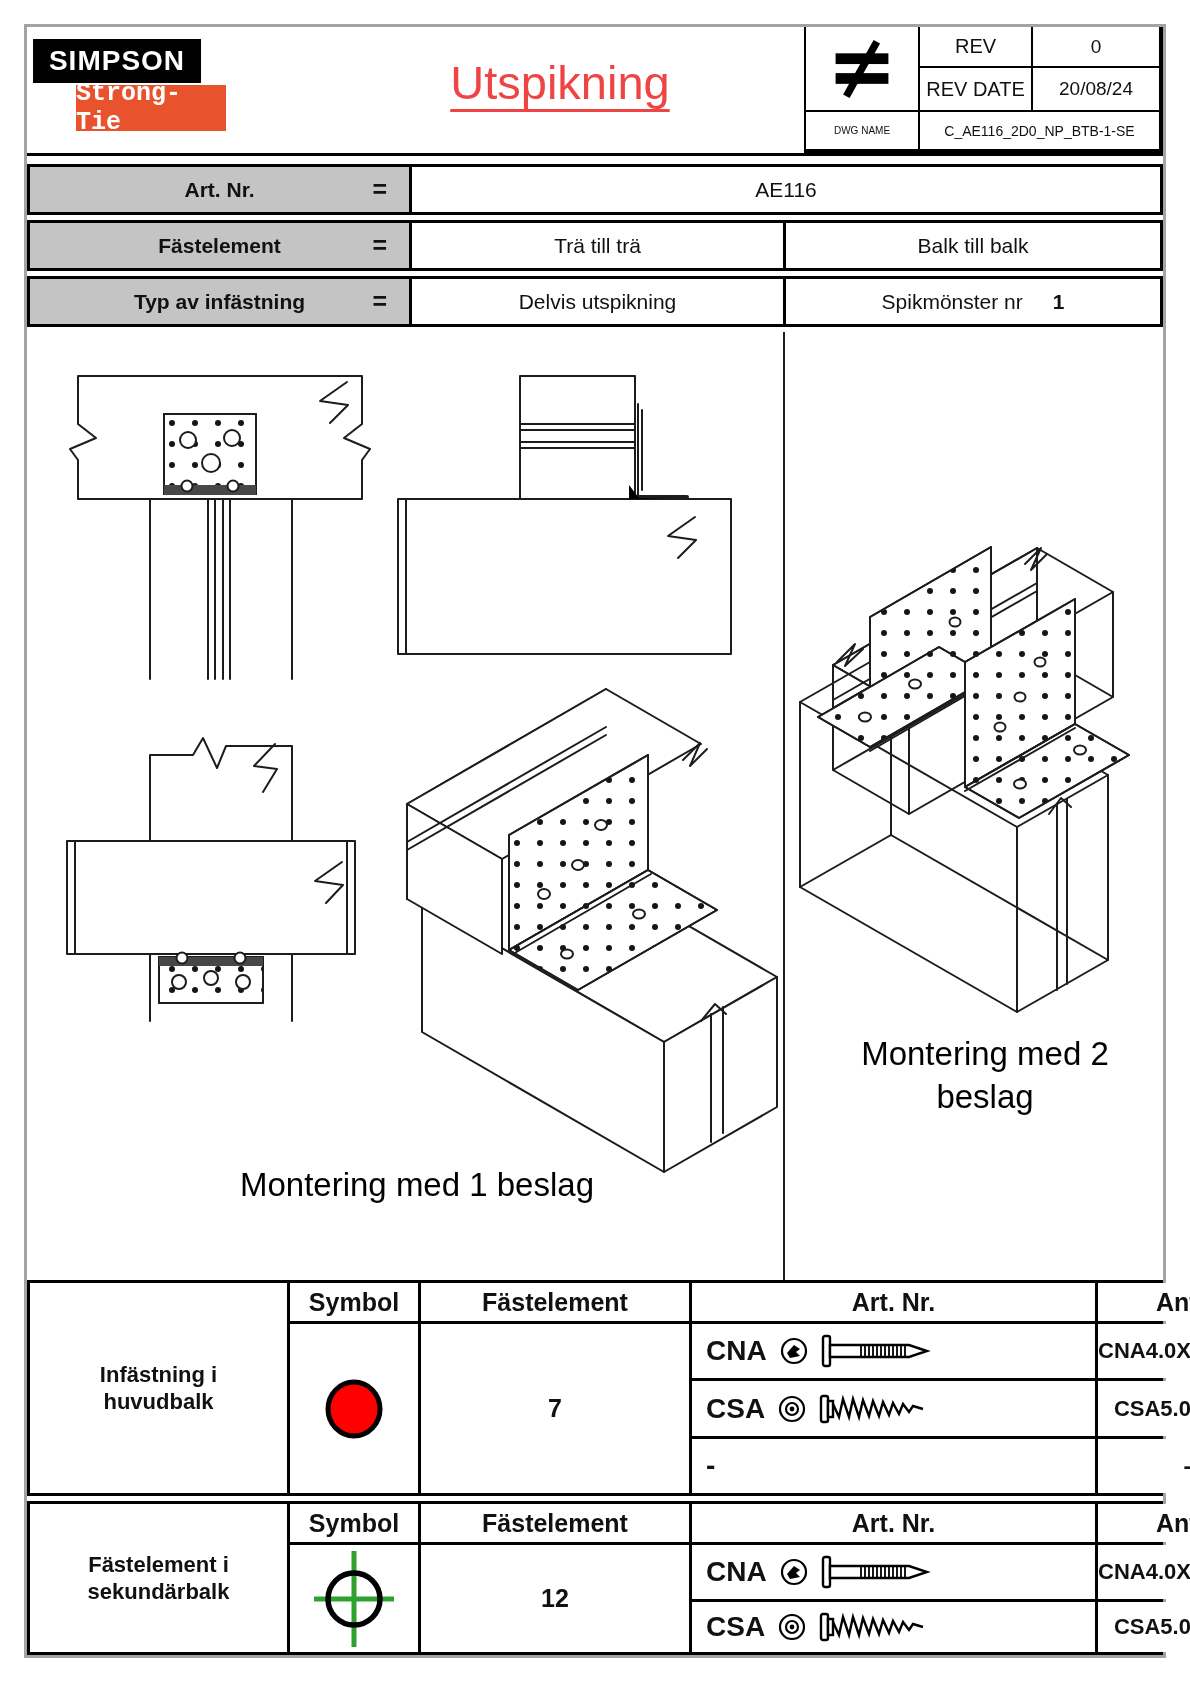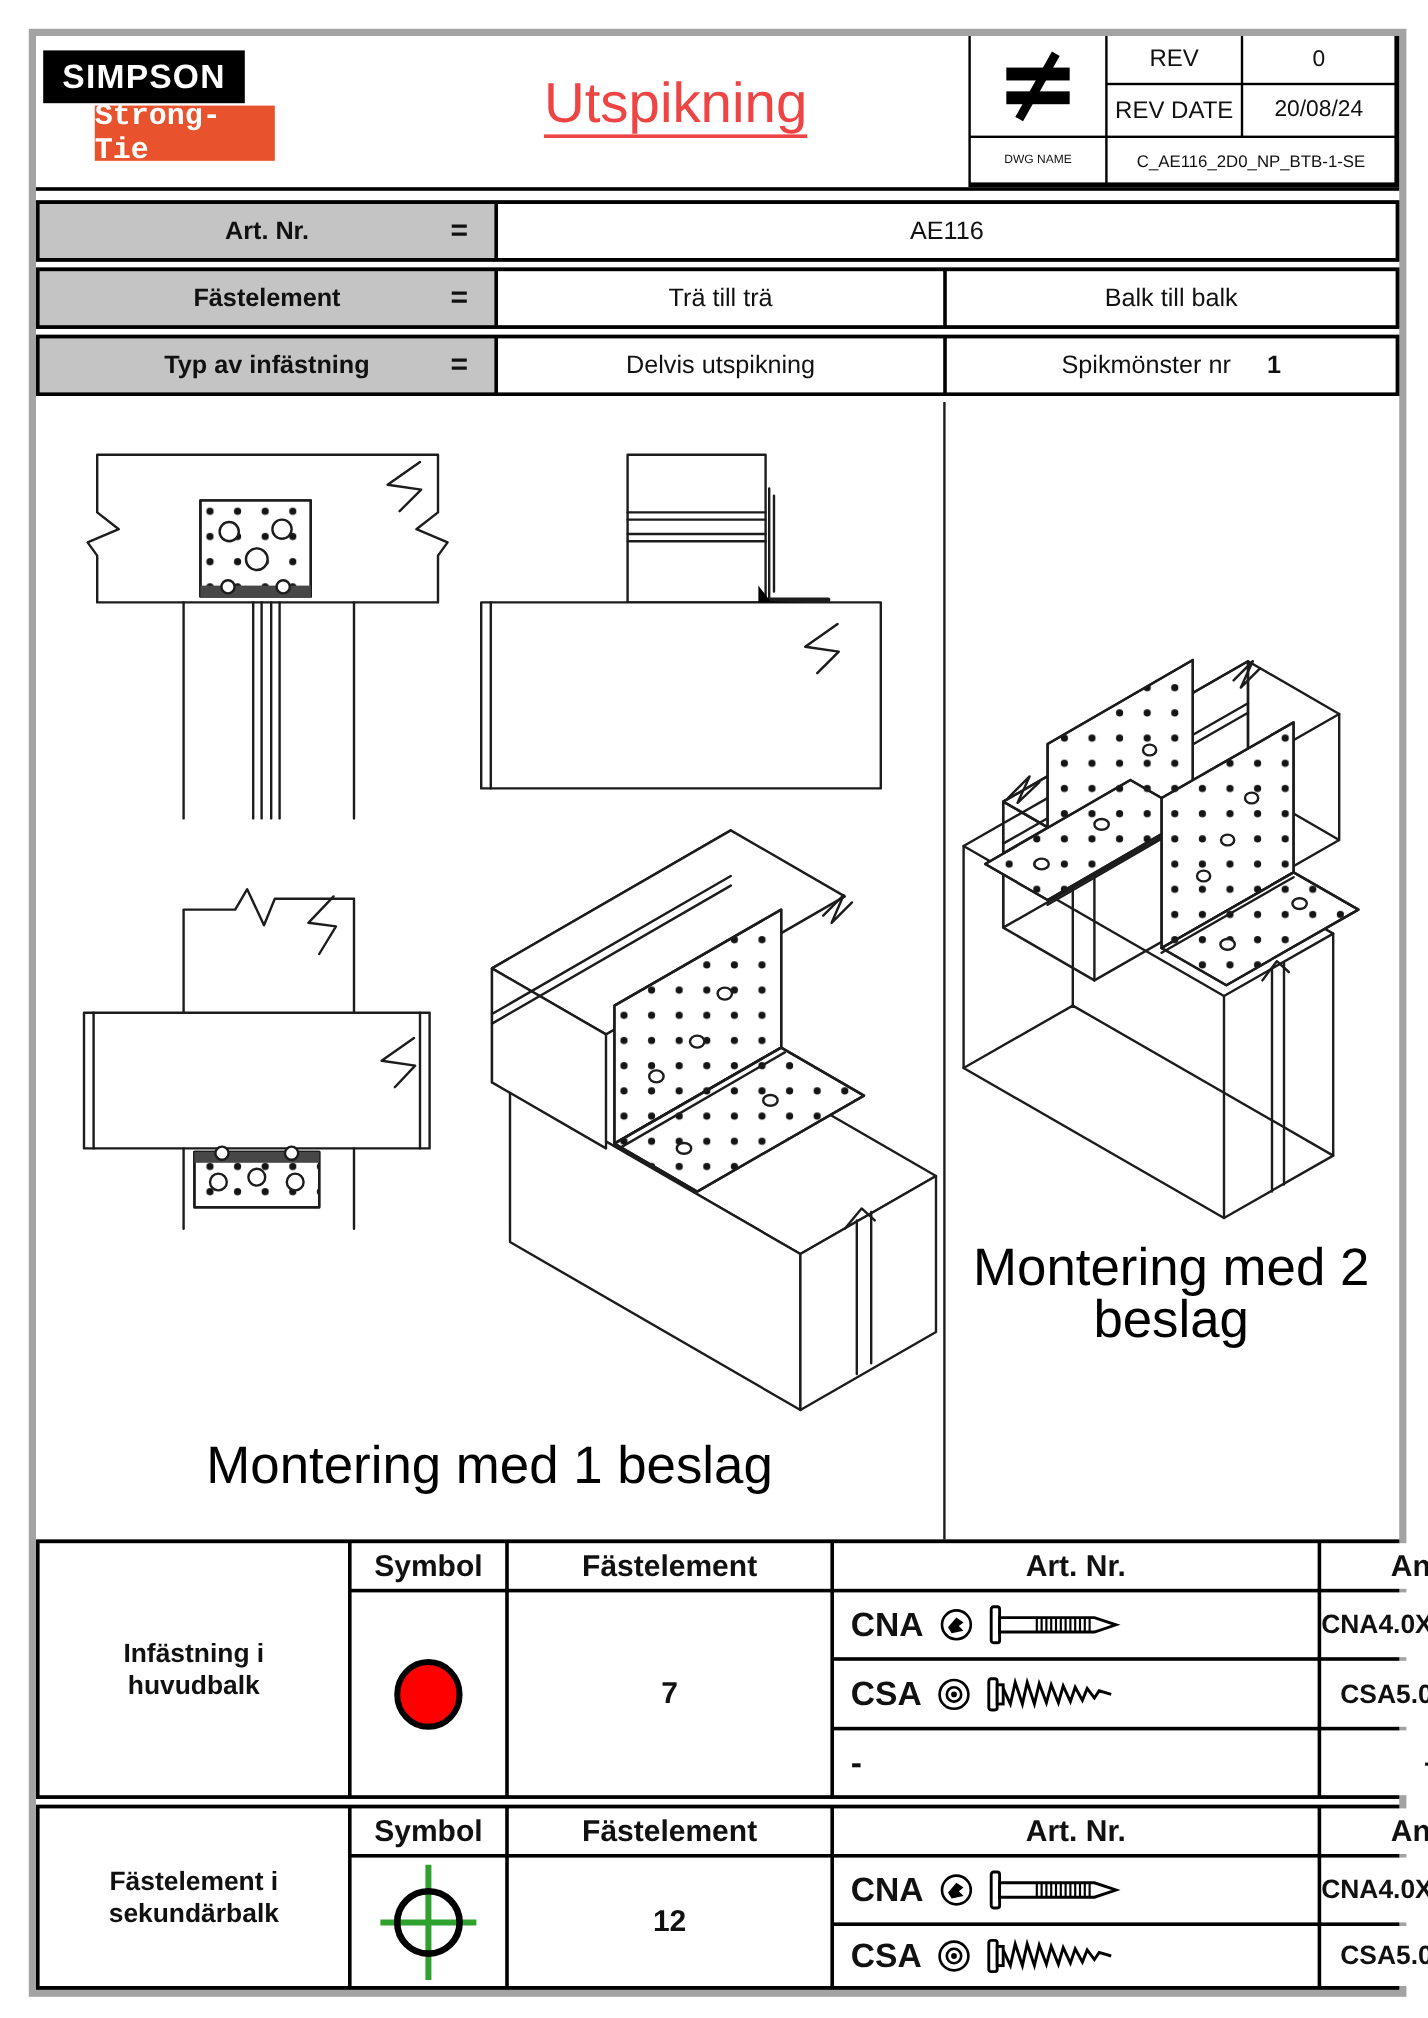--- a/index.html
+++ b/index.html
@@ -1,18 +1,18 @@
 <!DOCTYPE html>
 <html><head>
 <meta charset="utf-8">
 <style>
   html,body{margin:0;padding:0;background:#fff;}
   .page{position:relative;width:1190px;height:1682px;background:#fff;
         font-family:"Liberation Sans",sans-serif;color:#111;overflow:hidden;}
-  .frame{position:absolute;left:24px;top:24px;width:1136px;height:1628px;border:6px solid #a3a3a3;background:#fff;}
+  .frame{position:absolute;left:24px;top:24px;width:1136px;height:1628px;border:3px solid #a3a3a3;background:#fff;}
 
   
   .titleblock{position:relative;height:126px;border-bottom:3px solid #000;}
   .logo{position:absolute;left:6px;top:12px;}
   .logo-black{background:#000;color:#fff;font-weight:bold;font-size:28px;letter-spacing:1px;
               width:168px;height:44px;display:flex;align-items:center;justify-content:center;}
   .logo-orange{background:#e8522d;color:#fff;font-weight:bold;font-size:25px;
                font-family:Liberation Mono, monospace;width:150px;height:46px;margin-top:2px;
                display:flex;align-items:center;justify-content:center;margin-left:43px;}
   .sheet-title{position:absolute;left:233px;top:28px;width:600px;text-align:center;
@@ -36,22 +36,22 @@
   .irow .labcell{background:#c4c4c4;position:relative;font-weight:bold;}
   .irow .eq{position:absolute;right:22px;font-weight:bold;font-size:25px;}
   .span2{grid-column:2/4;}
   .splitcell{gap:30px;}
 
   
   .drawarea{position:relative;height:948px;margin-top:4px;}
   .pane-divider{position:absolute;left:756px;top:0;bottom:0;width:2px;background:#1c1c1c;}
   .dsvg-left{position:absolute;left:0;top:0;}
   .dsvg-right{position:absolute;left:758px;top:0;}
-  .cap{position:absolute;text-align:center;font-size:44px;color:#000;}
-  .cap-left{left:0;width:756px;top:862px;}
+  .cap{position:absolute;text-align:center;font-size:33px;color:#000;padding-left:12px;}
+  .cap-left{left:0;width:756px;top:834px;}
   .cap-right{left:758px;width:376px;top:700px;line-height:43px;}
 
   
   .ftable{display:grid;grid-template-columns:257px 128px 268px 403px 1fr;gap:3px;
           background:#000;border:3px solid #000;}
   .ft1{grid-template-rows:38px 54px 55px 54px;}
   .ft2{margin-top:5px;grid-template-rows:38px 54px 50px;}
   .ftable>div{background:#fff;display:flex;align-items:center;justify-content:center;}
   .hcell{background:#c4c4c4;font-weight:bold;font-size:25px;}
   .namecell{background:#c4c4c4;font-weight:bold;font-size:22px;grid-row:1/-1;text-align:center;}

